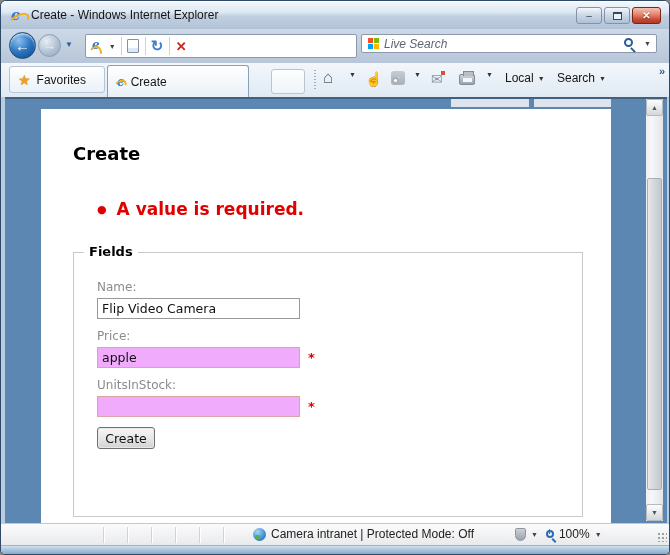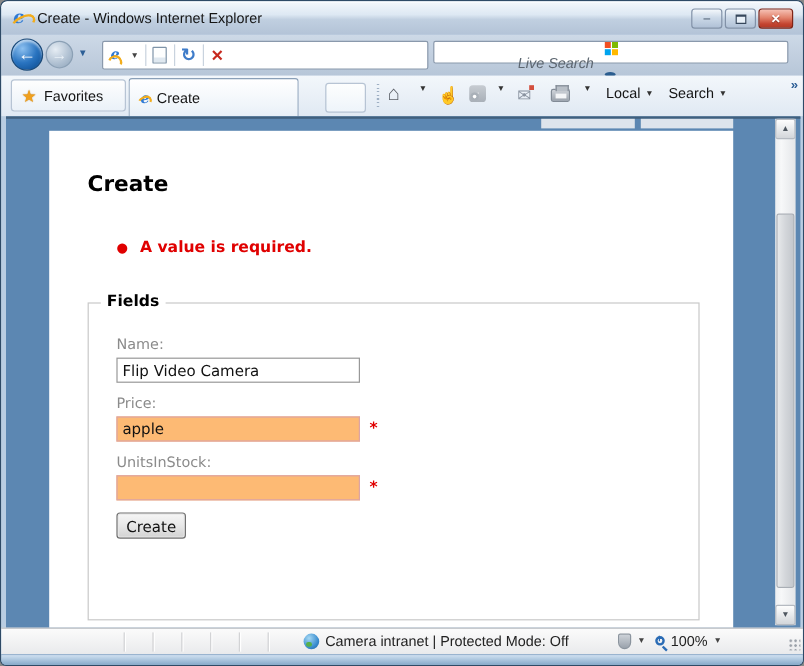--- a/index.html
+++ b/index.html
@@ -77,21 +77,21 @@
   .addr-btn{
     width:23px; display:flex; align-items:center; justify-content:center; font-size:13px;
   }
   .compat-glyph{ width:12px; height:14px; background:#fdfefe; border:1px solid #7e93a8; border-radius:1px;
     box-shadow:inset 0 -4px 0 #dfe8f0; }
   .refresh-glyph{ color:#3f7cc9; font-weight:bold; font-size:15px; }
   .stop-glyph{ color:#c6281e; font-weight:bold; font-size:13px; }
   .search-box{
     position:absolute; left:360px; top:5px; width:296px; height:19px;
     background:#fff; border:1px solid #8a99ac; border-radius:2px;
-    display:flex; align-items:center;flex-direction:column;
+    display:flex; align-items:center;
   }
   .flag{ width:11px; height:11px; margin:0 5px 0 6px; display:grid; grid-template-columns:5px 5px; grid-gap:1px; }
   .flag i{ display:block; width:5px; height:5px; }
   .flag .f1{ background:#f25022; } .flag .f2{ background:#7fba00; }
   .flag .f3{ background:#00a4ef; } .flag .f4{ background:#ffb900; }
   .search-input{
     flex:1; border:none; outline:none; font-family:"Liberation Sans",sans-serif;
     font-size:12px; min-width:0; background:transparent; color:#222;
   }
   .search-input::placeholder{ color:#5c6670; font-style:italic; }
@@ -152,37 +152,37 @@
   .menu-tab{ position:absolute; top:0; height:8px; background:#dde4ec; }
   .menu-tab.t1{ left:446px; width:78px; }
   .menu-tab.t2{ left:529px; width:77px; }
   .page{
     position:absolute; left:36px; top:10px; width:570px; height:414px; background:#ffffff;
     font-family:"DejaVu Sans", sans-serif;
   }
   .page-h2{ position:absolute; left:32px; top:34px; font-size:18px; font-weight:bold; color:#000; }
   .err-row{ position:absolute; left:56px; top:90px; display:flex; align-items:center; }
   .err-bullet{ color:#e00000; font-size:11px; margin-right:10px; }
-  .err-text{ color:#e00000; font-size:13px; font-weight:bold; }
+  .err-text{ color:#e00000; font-size:17px; font-weight:bold; }
   .fieldset{
     position:absolute; left:32px; top:143px; width:510px; height:265px;
     border:1px solid #c9c9c9; padding:27px 0 0 23px;
   }
   .legend{
     position:absolute; left:10px; top:-9px; background:#fff; padding:0 5px;
     font-size:13px; font-weight:bold; color:#000;
   }
   .fgroup{ margin-bottom:10px; }
   .flabel{ display:block; font-size:12px; color:#8b8b8b; line-height:15px; margin-bottom:3px; }
   .finput{
     width:203px; height:21px; border:1px solid #989898; background:#fff;
     font-family:"DejaVu Sans", sans-serif; font-size:12.5px; color:#111;
     padding:2px 4px; vertical-align:middle;
   }
-  .finput.invalid{ background:#fdba74; border-color:#dca4a4; }
+  .finput.invalid{ background:#f0abfc; border-color:#dca4a4; }
   .req{ color:#e00000; font-weight:bold; font-size:13px; margin-left:8px; vertical-align:middle; }
   .create-btn{
     margin-top:0; width:58px; height:22px;
     font-family:"DejaVu Sans", sans-serif; font-size:12.5px; color:#111;
     border:1px solid #707070; border-radius:3px;
     background:linear-gradient(#f6f6f6,#e9e9e9 45%,#d2d2d2);
     box-shadow:0 0 0 1px #e8e8e8 inset;
   }
   
   .vscroll{ position:absolute; left:641px; top:0; width:17px; height:422px;

